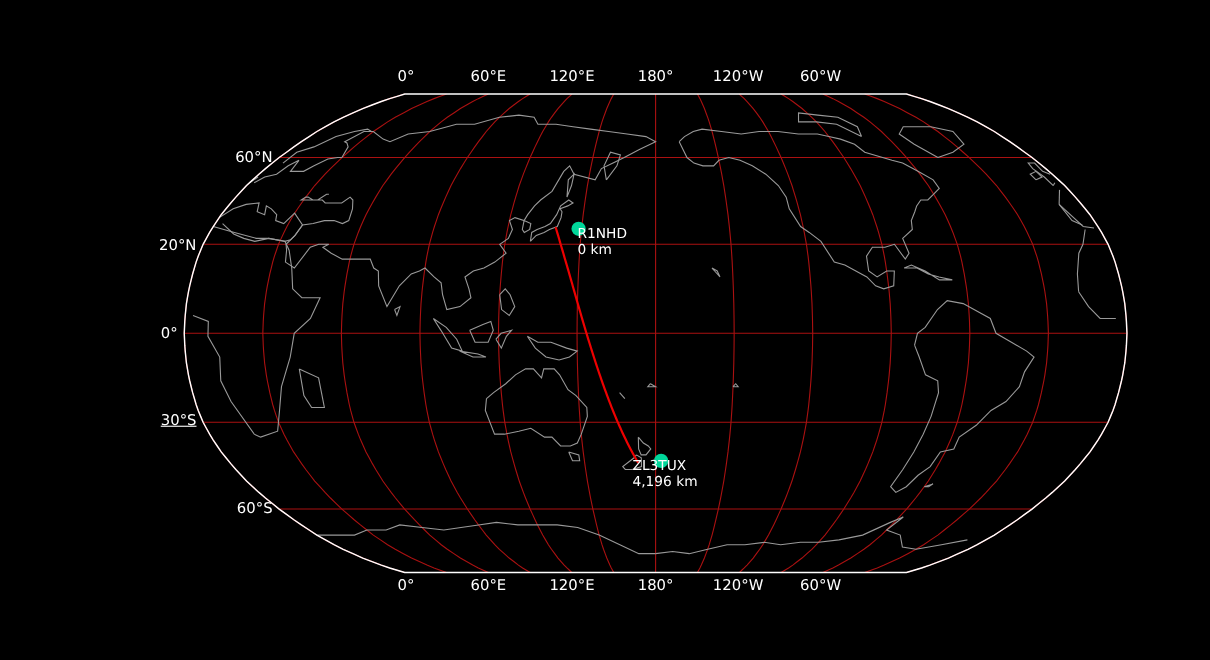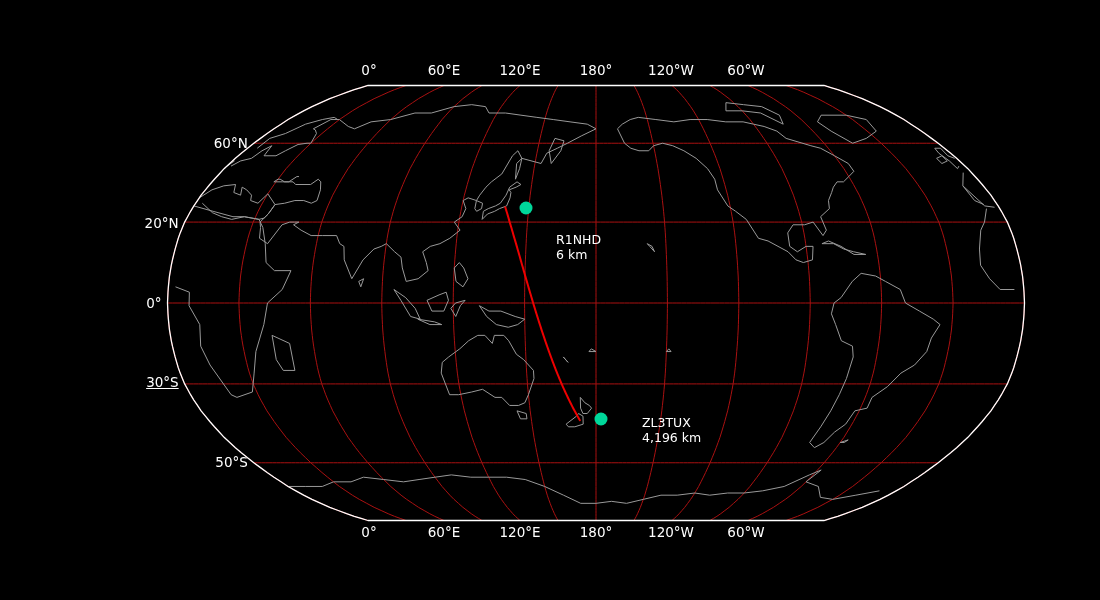--- a/index.html
+++ b/index.html
@@ -160,26 +160,26 @@
       <div class="axlabel lon-bot" style="left: 520px; top: 524px;">120°E</div>
       <div class="axlabel lon-bot" style="left: 596px; top: 524px;">180°</div>
       <div class="axlabel lon-bot" style="left: 671px; top: 524px;">120°W</div>
       <div class="axlabel lon-bot" style="left: 746px; top: 524px;">60°W</div>
     </div>
   <div id="lat-labels">
       <div class="axlabel lat-lab" style="left: 247.8px; top: 143px;">60°N</div>
       <div class="axlabel lat-lab" style="left: 178.64px; top: 223px;">20°N</div>
       <div class="axlabel lat-lab" style="left: 161.5px; top: 303px;">0°</div>
       <div class="axlabel lat-lab" style="left: 178.64px; top: 382px; text-decoration: underline;">30°S</div>
-      <div class="axlabel lat-lab" style="left: 247.8px; top: 462px;">50°S</div>
+      <div class="axlabel lat-lab" style="left: 247.8px; top: 462px;">60°S</div>
     </div>
   <div id="marker-labels">
-      <div class="pt-label" style="left: 556px; top: 204px; margin-top: 28px;">
+      <div class="pt-label" style="left: 525px; top: 204px;">
         <div>R1NHD</div>
-        <div>6 km</div>
+        <div>0 km</div>
       </div>
-      <div class="pt-label" style="left: 642px; top: 415px;">
+      <div class="pt-label" style="left: 575px; top: 415px;">
         <div>ZL3TUX</div>
         <div>4,196 km</div>
       </div>
     </div>
 
 </div>
 
 </body></html>

